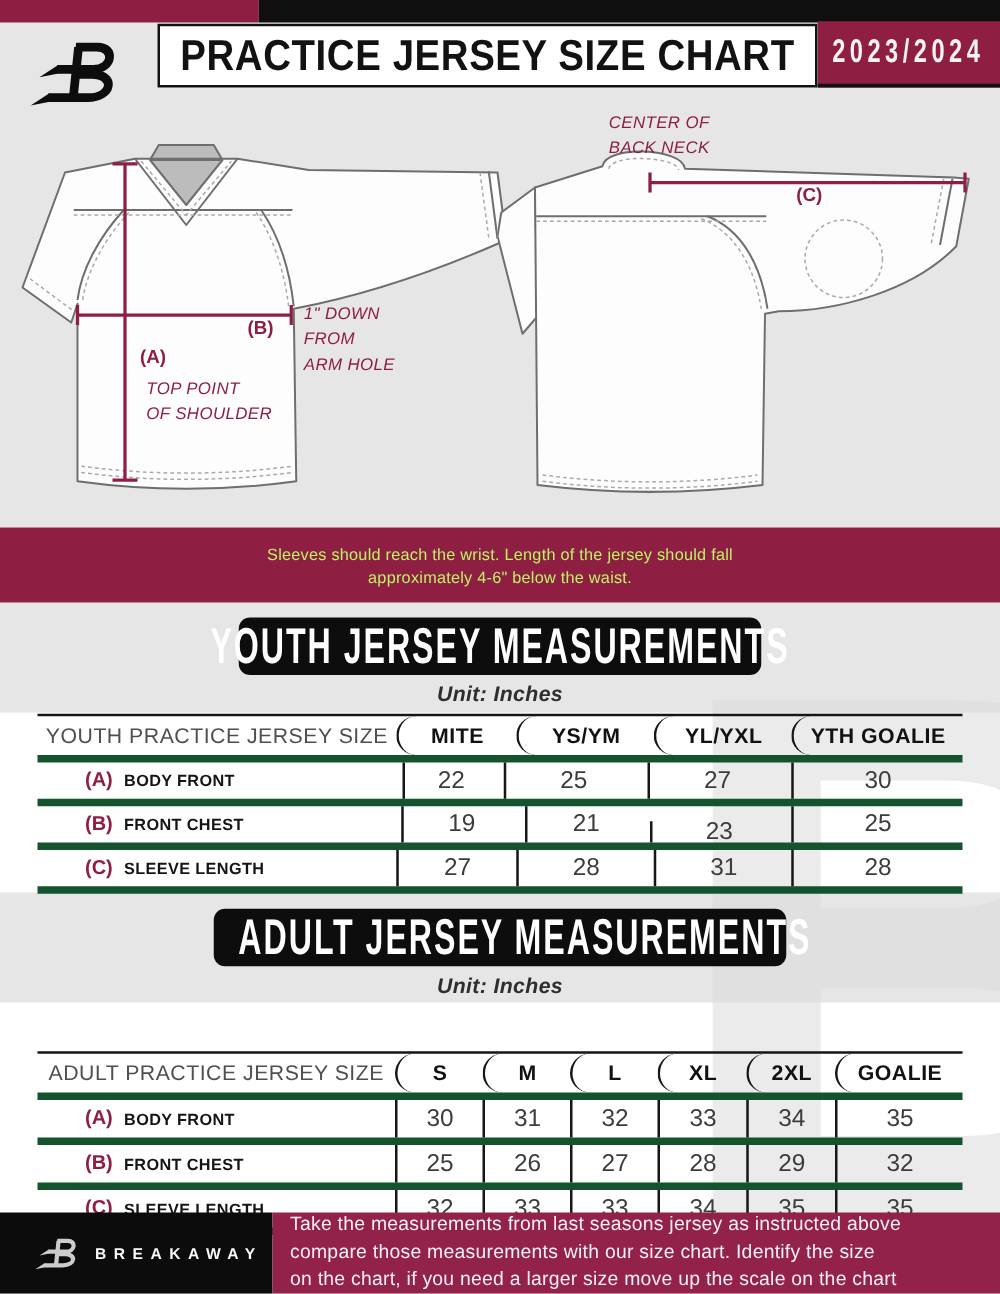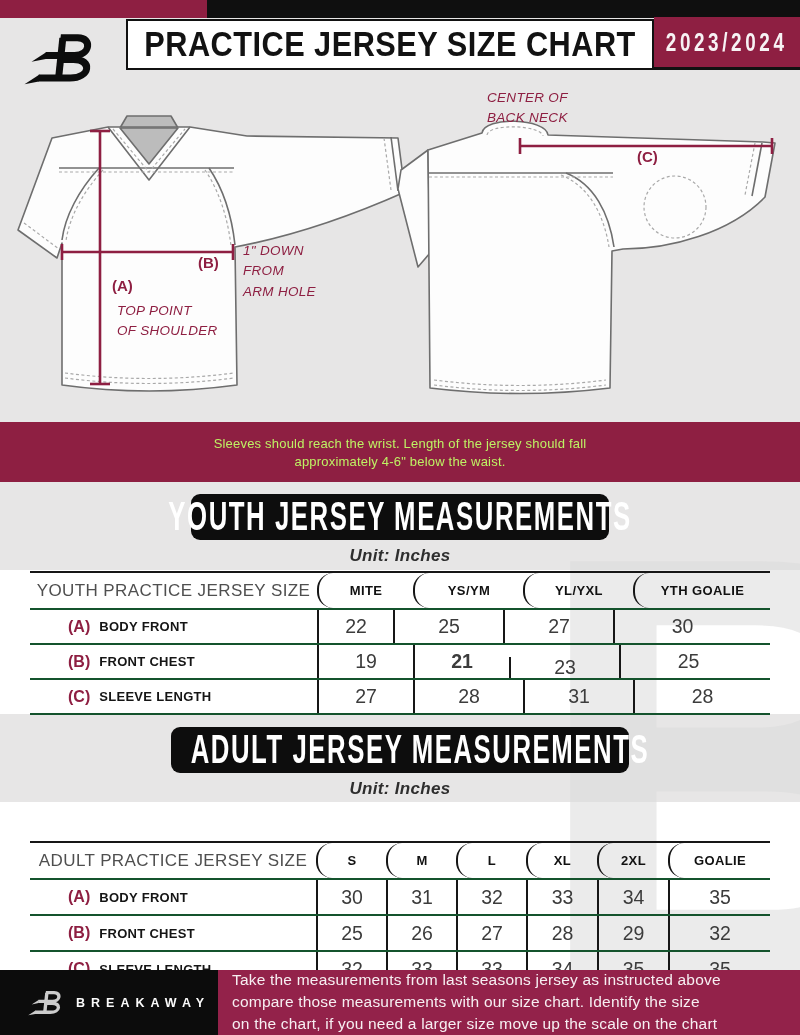--- a/index.html
+++ b/index.html
@@ -48,25 +48,25 @@
   
   .section-title{left:50%;transform:translateX(-50%);width:418px;height:46px;background:#0d0d0d;
                  border-radius:9px;display:flex;align-items:center;justify-content:center;z-index:2;}
   .section-title .t{color:#ffffff;font-weight:700;font-size:33px;letter-spacing:2px;
                     transform:scale(0.78,1.22);white-space:nowrap;}
   .unit-line{left:0;width:800px;text-align:center;font-style:italic;font-size:17px;
              font-weight:600;color:#2e2e2e;z-index:2;letter-spacing:0.3px;}
 
   
   .table{left:30px;width:740px;z-index:2;border-top:2px solid #161616;}
-  .t-row{display:flex;border-bottom:2px solid #14532d;box-sizing:border-box;}
+  .t-row{display:flex;border-bottom:6px solid #14532d;box-sizing:border-box;justify-content:space-between;}
   .t-cell{box-sizing:border-box;display:flex;align-items:center;justify-content:center;}
   .t-cell.vline{border-left:2px solid #161616;}
   .corner-label{color:#4f4f4f;font-size:17px;letter-spacing:0.4px;}
-  .col-head{font-weight:700;font-size:13px;color:#111;letter-spacing:0.4px;border-radius:16px;}
+  .col-head{font-weight:700;font-size:17px;color:#111;letter-spacing:0.4px;border-radius:16px;}
   .row-label{justify-content:flex-start;padding-left:38px;gap:9px;}
   .row-label .mk{color:#8E1F42;font-weight:800;font-size:16px;}
   .row-label .lb{color:#151515;font-size:13px;font-weight:600;letter-spacing:0.3px;}
   .val{font-size:19.5px;color:#3c3c3c;}
 
   
   .footer-black{left:0;top:970px;width:218px;height:65px;background:#0c0c0c;z-index:5;}
   .footer-brand{left:76px;top:996px;color:#fafafa;font-size:12.5px;font-weight:600;
                 letter-spacing:6px;z-index:6;}
   .footer-maroon{left:218px;top:970px;width:582px;height:65px;background:#93224A;z-index:5;
@@ -206,21 +206,21 @@
       <div class="t-cell vline val" style="width:110px;">25</div>
       <div class="t-cell vline val" style="width:110px;">27</div>
       <div class="t-cell vline val" style="width:137px;">30</div>
     </div>
     <div class="t-row" style="height:35px;">
       <div class="t-cell row-label" style="width:287px;">
         <span class="mk">(B)</span>
         <span class="lb">FRONT CHEST</span>
       </div>
       <div class="t-cell vline val" style="width:96px;">19</div>
-      <div class="t-cell vline val" style="width:96px;font-weight:bold;">21</div>
+      <div class="t-cell vline val" style="width:96px;">21</div>
       <div class="t-cell vline val" style="width:110px;margin-top:12px;">23</div>
       <div class="t-cell vline val" style="width:137px;">25</div>
     </div>
     <div class="t-row" style="height:35px;">
       <div class="t-cell row-label" style="width:287px;">
         <span class="mk">(C)</span>
         <span class="lb">SLEEVE LENGTH</span>
       </div>
       <div class="t-cell vline val" style="width:96px;">27</div>
       <div class="t-cell vline val" style="width:110px;">28</div>

